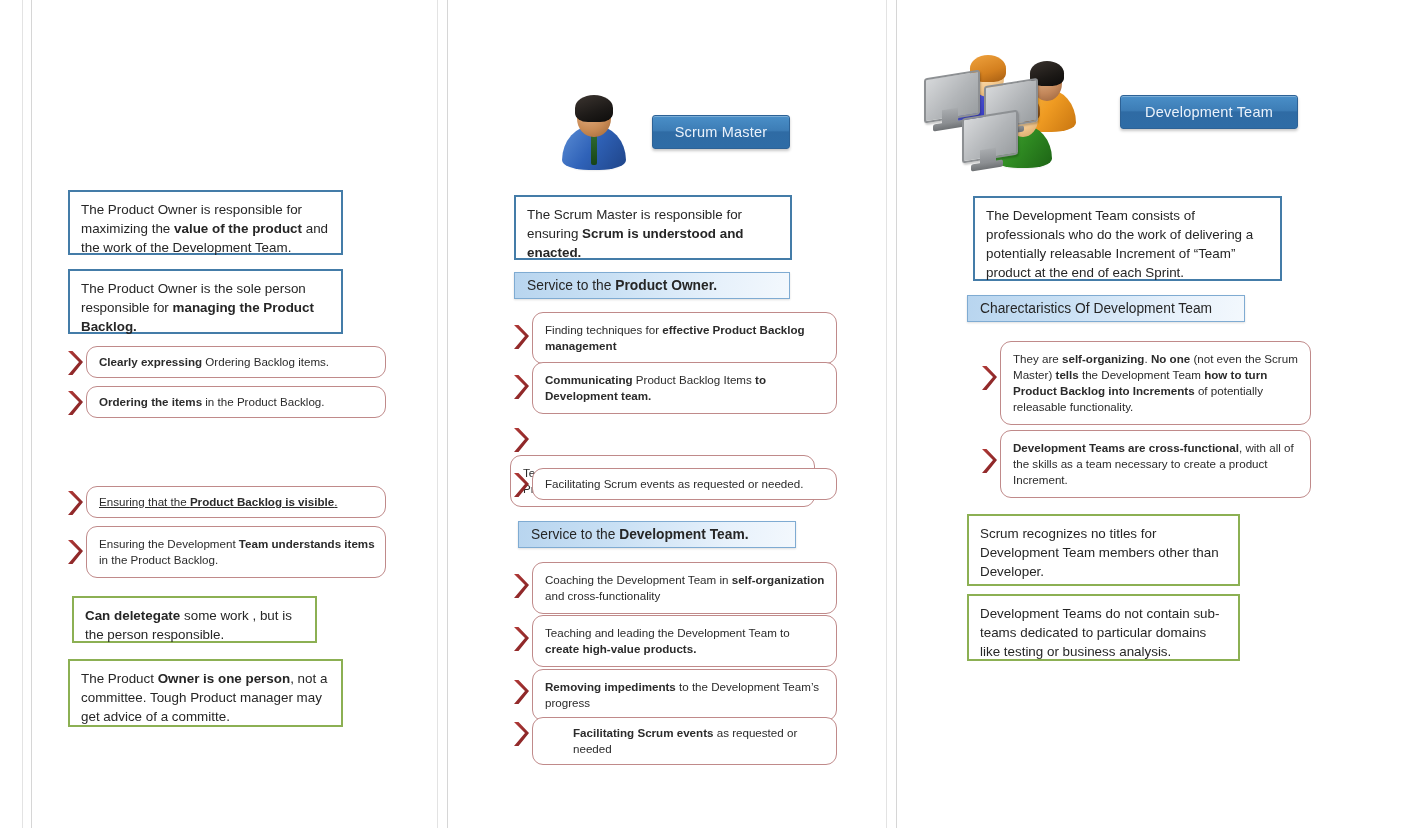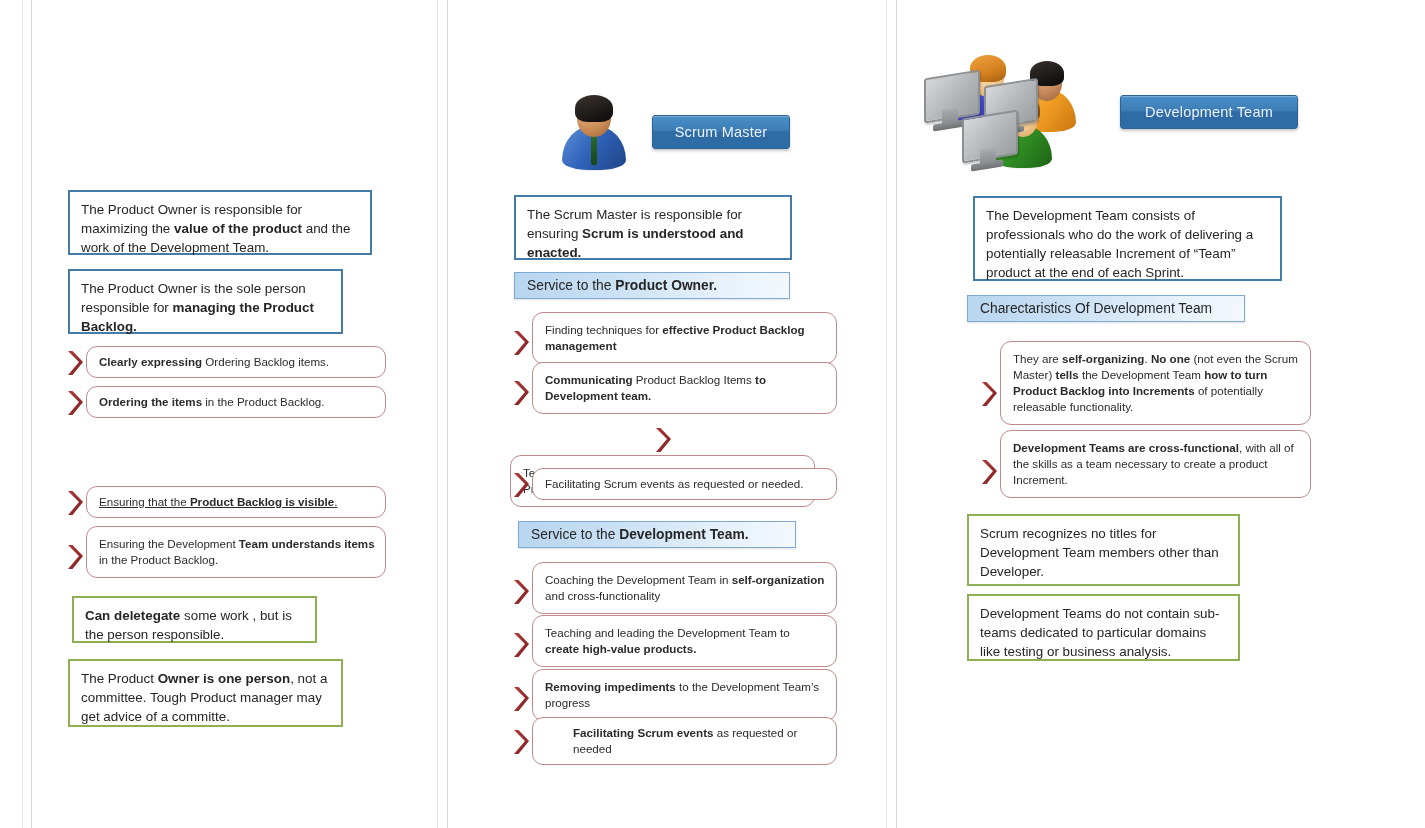--- a/index.html
+++ b/index.html
@@ -100,21 +100,21 @@
     box-sizing:border-box;
     font-size:13.8px;
     color:#262626;
     padding:5px 10px 5px 12px;
     background:linear-gradient(100deg,#b8d5ef 0%,#c9e0f4 35%,#e7f1fb 75%,#f3f8fd 100%);
     border:1px solid #7fabd2;
     box-shadow:0 1px 2px rgba(0,0,0,.13);
   }
 
   
-  .bullet{position:absolute;display:flex;align-items:center;}
+  .bullet{position:absolute;display:flex;align-items:flex-start;}
   .chev{
     position:relative;flex:0 0 auto;
     width:22px;height:30px;margin-top:2px;
   }
   .chev svg{display:block;}
   .cap{
     box-sizing:border-box;
     background:#ffffff;
     border:1px solid #c08a8a;
     border-radius:11px;
@@ -134,21 +134,21 @@
   <div class="rule" style="left:22px"></div>
   <div class="rule dark" style="left:31px"></div>
   <div class="rule" style="left:437px"></div>
   <div class="rule dark" style="left:447px"></div>
   <div class="rule" style="left:886px"></div>
   <div class="rule dark" style="left:896px"></div>
 
   <div class="col" id="col1">
 
 
-    <div class="box blue" style="left:38px;top:190px;width:304px;height:65px;">
+    <div class="box blue" style="left:38px;top:190px;width:275px;height:65px;">
       <span><span>The Product Owner is responsible for maximizing the </span><b>value of the product</b><span> and the work of the Development Team.</span></span>
     </div>
 
     <div class="box blue" style="left:38px;top:269px;width:275px;height:65px;">
       <span><span>The Product Owner is the sole person responsible for </span><b>managing the Product Backlog.</b></span>
     </div>
 
     <div class="bullet" style="left:34px;top:346px;width:372px;">
       <div class="chev">
         <svg width="22" height="30" viewBox="0 0 22 30">

